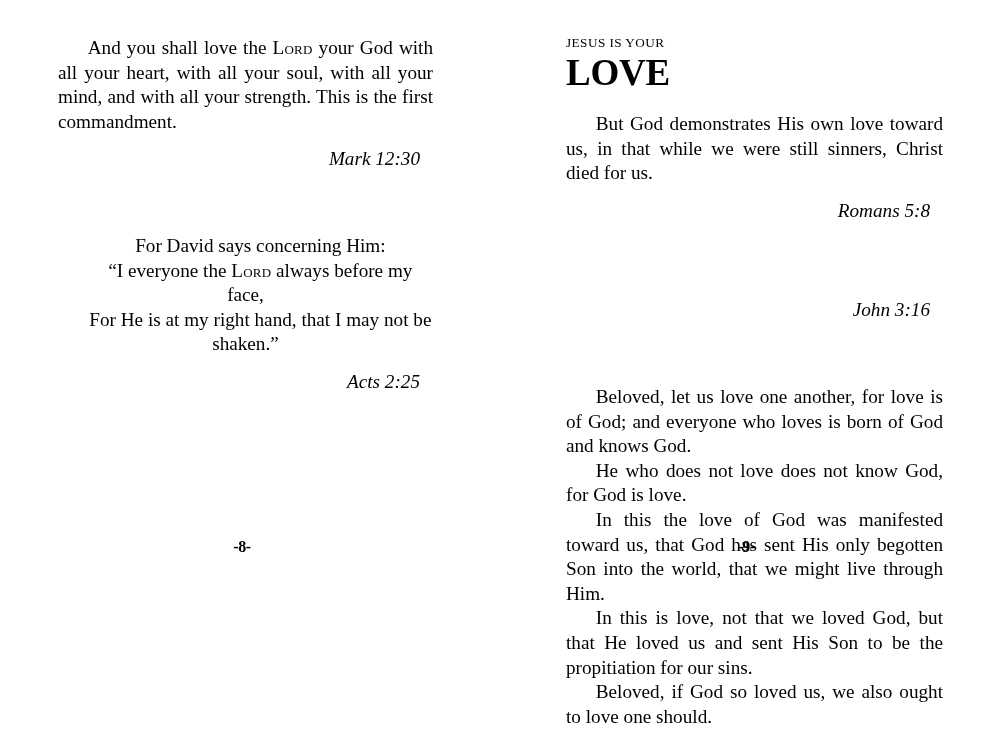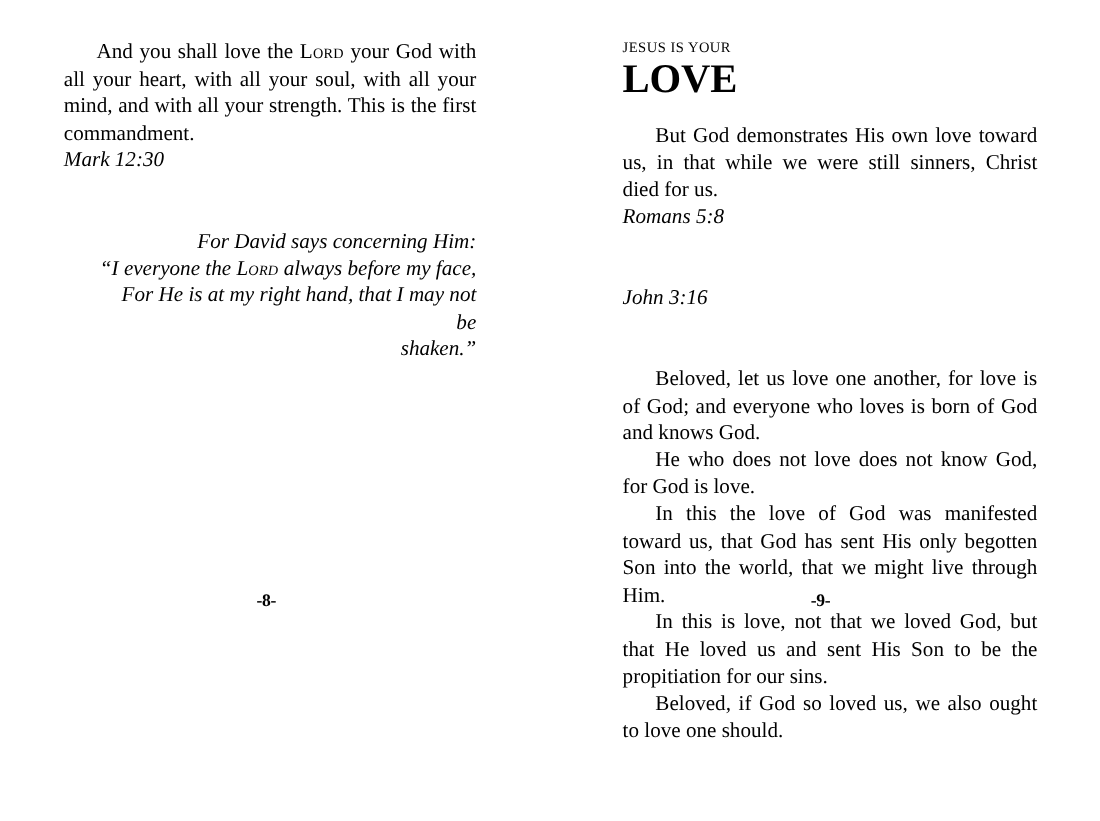--- a/index.html
+++ b/index.html
@@ -51,22 +51,22 @@
     text-justify: inter-word;
     margin: 0;
     hyphens: none;
   }
   .verse .ind { display: inline-block; width: 1.55em; }
 
   .citation {
     font-size: 19.2px;
     line-height: 24.6px;
     font-style: italic;
-    text-align: left;
-    margin: 0;
+    text-align: right;
+    margin: 13px;
   }
   .gap-xl { height: 49px; }
 
   .smallcaps {
     font-variant: small-caps;
     letter-spacing: 0.01em;
   }
 
   .kicker {
     font-size: 13.2px;
@@ -79,22 +79,21 @@
   .headline {
     font-size: 37px;
     line-height: 38px;
     font-weight: 700;
     letter-spacing: -0.005em;
     margin: 4px 0 20px 0;
   }
 
   .poemline {
     display: block;
-    text-align: right;
-    font-style: italic;
+    text-align: center;
   }
 
   .folio {
     position: absolute;
     bottom: 74px;
     width: 100%;
     text-align: center;
     font-size: 16px;
     font-weight: 700;
     letter-spacing: -0.02em;
@@ -116,20 +115,21 @@
 
       <div class="gap-xl"></div>
 
       <div class="verse">
         <span class="poemline"><span class="ind"></span><span>For David says concerning Him:</span></span>
         <span class="poemline"><span class="ind"></span><span>“I everyone the </span><span class="smallcaps">Lord</span><span> always before my face,</span></span>
         <span class="poemline"><span class="ind"></span><span>For He is at my right hand, that I may not be</span></span>
         <span class="poemline">shaken.”</span>
       </div>
 
+      <p class="citation">Acts 2:25</p>
     </div>
 
     <div class="folio">-8-</div>
   </div>
 
   <div class="page page-right">
     <div class="textblock">
 
       <p class="kicker">Jesus Is Your</p>
       <h1 class="headline">LOVE</h1>

